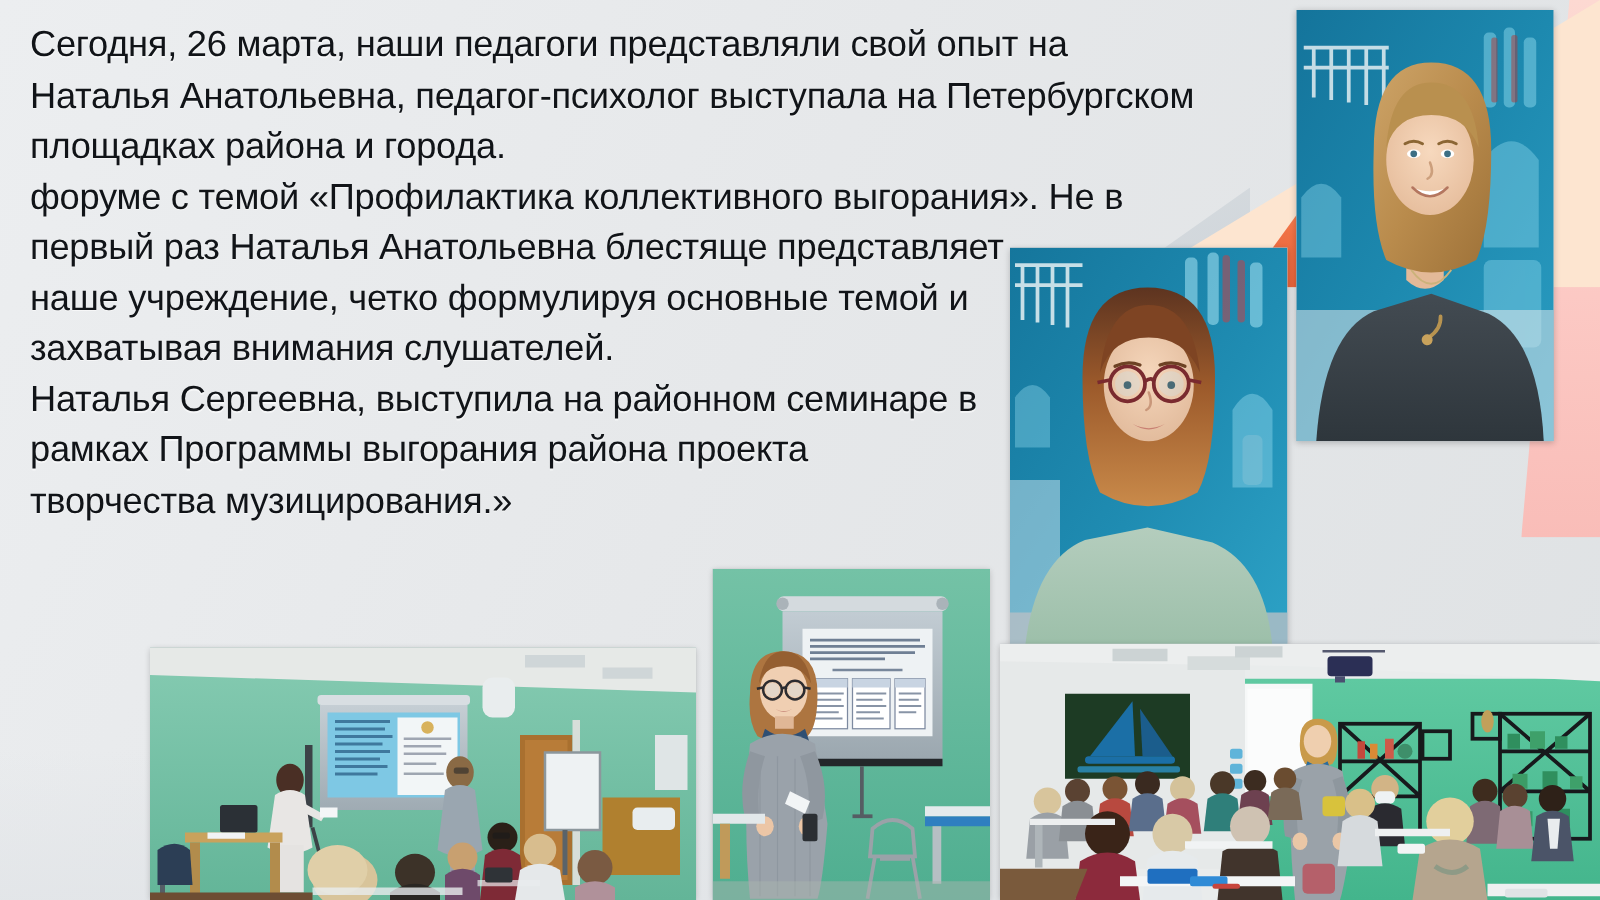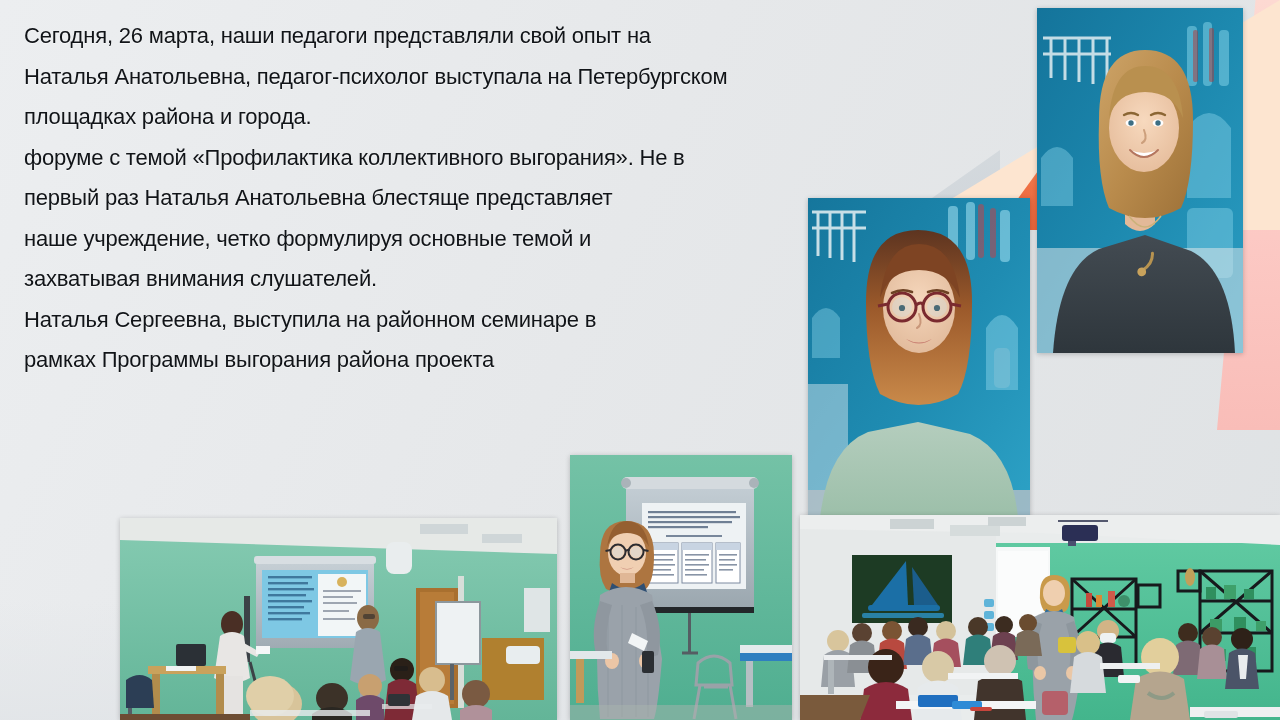--- a/index.html
+++ b/index.html
@@ -41,21 +41,21 @@
   }
   #deco-bottom-fade{
     left:0;bottom:0;width:1280px;height:120px;
     background:linear-gradient(180deg,rgba(233,235,237,0) 0%,rgba(226,229,232,.9) 100%);
   }
 
   
   #text-block{
     position:absolute;left:24px;top:16px;width:960px;
     color:#111418;
-    font-size:22px;
+    font-size:29px;
     font-weight:400;
     line-height:40.5px;
     letter-spacing:-0.2px;
     text-shadow:0 1px 0 rgba(255,255,255,.55);
     z-index:5;
   }
   #text-block p{margin:0;white-space:pre-wrap;}
   .tl{display:block;}
 
   
@@ -87,20 +87,21 @@
   <div id="text-block">
     <p><span class="tl">Сегодня, 26 марта, наши педагоги представляли свой опыт на</span></p>
     <p><span class="tl">Наталья Анатольевна, педагог-психолог выступала на Петербургском</span></p>
     <p><span class="tl">площадках района и города.</span></p>
     <p><span class="tl">форуме с темой «Профилактика коллективного выгорания». Не в</span></p>
     <p><span class="tl">первый раз Наталья Анатольевна блестяще представляет</span></p>
     <p><span class="tl">наше учреждение, четко формулируя основные темой и</span></p>
     <p><span class="tl">захватывая внимания слушателей.</span></p>
     <p><span class="tl">Наталья Сергеевна, выступила на районном семинаре в</span></p>
     <p><span class="tl">рамках Программы выгорания района проекта</span></p>
+    <p><span class="tl">творчества музицирования.»</span></p>
   </div>
 
   <div class="photo" id="photo-portrait-top">
     <svg viewBox="0 0 206 345" preserveAspectRatio="xMidYMid slice">
       <defs>
         <linearGradient id="ptWall" x1="0" y1="0" x2="1" y2="1">
           <stop offset="0" stop-color="#14749b"></stop>
             <stop offset=".5" stop-color="#1d89af"></stop>
             <stop offset="1" stop-color="#2b9dc2"></stop>
         </linearGradient>

